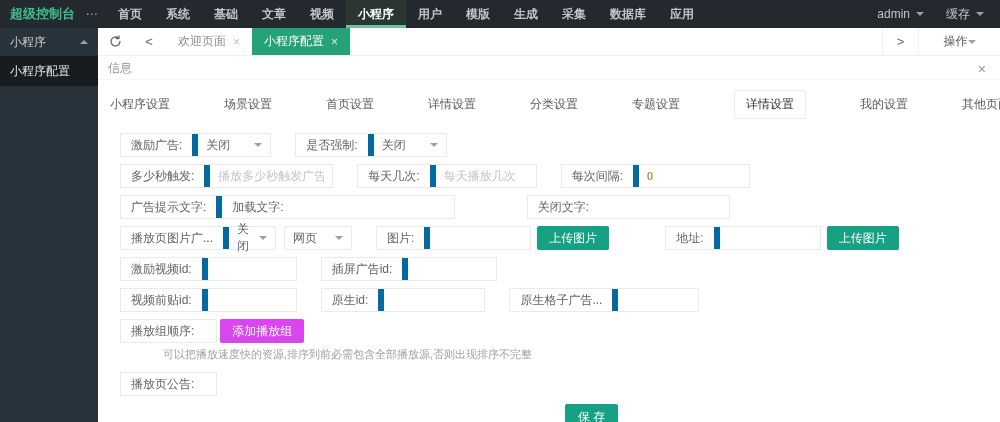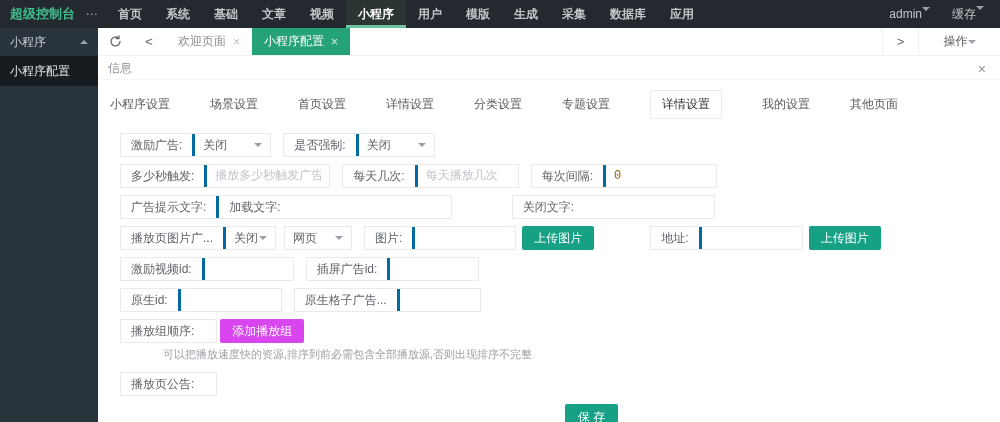--- a/index.html
+++ b/index.html
@@ -10,21 +10,21 @@
     font-size:12px; background:#fff; color:#333;
   }
   
   .topbar { height:28px; background:#23292e; display:flex; align-items:stretch; color:#c2c6c9; }
   .logo { width:78px; display:flex; align-items:center; padding-left:10px; color:#3fbd8e; font-weight:bold; font-size:13px; white-space:nowrap; }
   .more { width:28px; display:flex; align-items:center; justify-content:center; color:#9aa0a6; letter-spacing:1px; cursor:pointer; }
   .nav { display:flex; }
   .nav-item { padding:0 12px; line-height:28px; cursor:pointer; white-space:nowrap;font-weight:bold; }
   .nav-item.active { color:#fff; background:#2b3531; box-shadow:inset 0 -3px 0 #6fc39c; }
   .topbar-right { margin-left:auto; display:flex; align-items:center; padding-right:16px; gap:22px; }
-  .tb-drop { display:flex; cursor:pointer; color:#c2c6c9; }
+  .tb-drop { display:flex; align-items:center; gap:6px; cursor:pointer; color:#c2c6c9; }
   .caret-down { width:0; height:0; border-left:4px solid transparent; border-right:4px solid transparent; border-top:4px solid #9aa0a6; }
   .caret-up { width:0; height:0; border-left:4px solid transparent; border-right:4px solid transparent; border-bottom:4px solid #9aa0a6; }
 
   
   .main { display:flex; height:394px; }
   .sidebar { width:98px; flex-shrink:0; background:#29333c; color:#c8cdd2; }
   .side-group { height:28px; display:flex; align-items:center; justify-content:space-between; padding:0 10px; cursor:pointer; }
   .side-item { height:30px; line-height:30px; padding-left:10px; background:#171c21; color:#e4e7ea; cursor:pointer; }
   .content { flex:1; display:flex; flex-direction:column; background:#fff; min-width:0; }
 
@@ -37,33 +37,33 @@
   .ts-tab.active { background:#26a278; color:#fff; }
   .ts-tab.active .x { color:#d8efe6; }
   .ts-right { margin-left:auto; display:flex; align-items:stretch; }
   .ts-next { width:36px; border-left:1px solid #f0f0f0; display:flex; align-items:center; justify-content:center; cursor:pointer; }
   .ts-op { width:82px; border-left:1px solid #f0f0f0; display:flex; align-items:center; justify-content:center; color:#595959; cursor:pointer; }
 
   
   .panel { flex:1; overflow:hidden; }
   .panel-head { height:24px; display:flex; align-items:center; justify-content:space-between; padding:2px 14px 0 10px; color:#909399; border-bottom:1px solid #f6f6f6; }
   .panel-close { font-size:14px; color:#909399; cursor:pointer; }
-  .ptabs { display:flex; align-items:center; gap:40px; padding:10px 0 8px 12px; }
+  .ptabs { display:flex; align-items:center; gap:54px; padding:10px 0 8px 12px; }
   .ptab { color:#595959; cursor:pointer; padding:5px 0; white-space:nowrap; }
   .ptab.active { padding:5px 11px; border:1px solid #ebebeb; border-radius:2px; background:#fff; color:#303133; }
 
   
   .form { padding:6px 0 0 22px; }
   .frow { display:flex; align-items:center; margin-bottom:7px; }
-  .grp { display:inline-flex; align-items:stretch; border:1px solid #eaeaea; height:24px; background:#fff; margin-right:12px; }
+  .grp { display:inline-flex; align-items:stretch; border:1px solid #eaeaea; height:24px; background:#fff; margin-right:24px; }
   .lbl { display:flex; align-items:center; padding:0 10px; color:#5f6368; white-space:nowrap; }
-  .sep { border-left:3px solid #0369a1; }
+  .sep { border-left:6px solid #0369a1; }
   .sel { display:flex; align-items:center; justify-content:space-between; padding:0 8px; cursor:pointer; color:#5f6368; }
   .ctrl { display:flex; align-items:center; }
-  .ctrl input { border:none; outline:none; font-family:Liberation Mono, monospace; font-size:12px; color:#a16207; padding:0 8px; height:22px; background:transparent; }
+  .ctrl input { border:none; outline:none; font-family:Liberation Serif, serif; font-size:12px; color:#a16207; padding:0 8px; height:22px; background:transparent; }
   .ctrl input::placeholder { color:#c0c4cc; }
   .btn { height:24px; display:inline-flex; align-items:center; padding:0 12px; border:none; border-radius:2px; color:#fff; font-size:12px; font-family:inherit; cursor:pointer; white-space:nowrap; }
   .btn-teal { background:#16a084; }
   .btn-blue { background:#d946ef; margin-left:3px; }
   .hint { color:#9aa0a6; font-size:11px; margin:0 0 10px 43px; }
   .save-row { margin-top:8px; }
   .btn-save { background:#16a084; height:26px; padding:0 13px; margin-left:445px; }
   .ml56 { margin-left:56px; }
 </style>
 </head>
@@ -253,20 +253,26 @@
           <div class="grp">
             <div class="lbl">插屏广告id:</div>
             <div class="ctrl sep">
               <input style="width: 88px;" value="">
             </div>
           </div>
         </div>
 
         <div class="frow">
           <div class="grp">
+            <div class="lbl">视频前贴id:</div>
+            <div class="ctrl sep">
+              <input style="width: 88px;" value="">
+            </div>
+          </div>
+          <div class="grp">
             <div class="lbl">原生id:</div>
             <div class="ctrl sep">
               <input style="width: 100px;" value="">
             </div>
           </div>
           <div class="grp">
             <div class="lbl">原生格子广告...</div>
             <div class="ctrl sep">
               <input style="width: 80px;" value="">
             </div>

